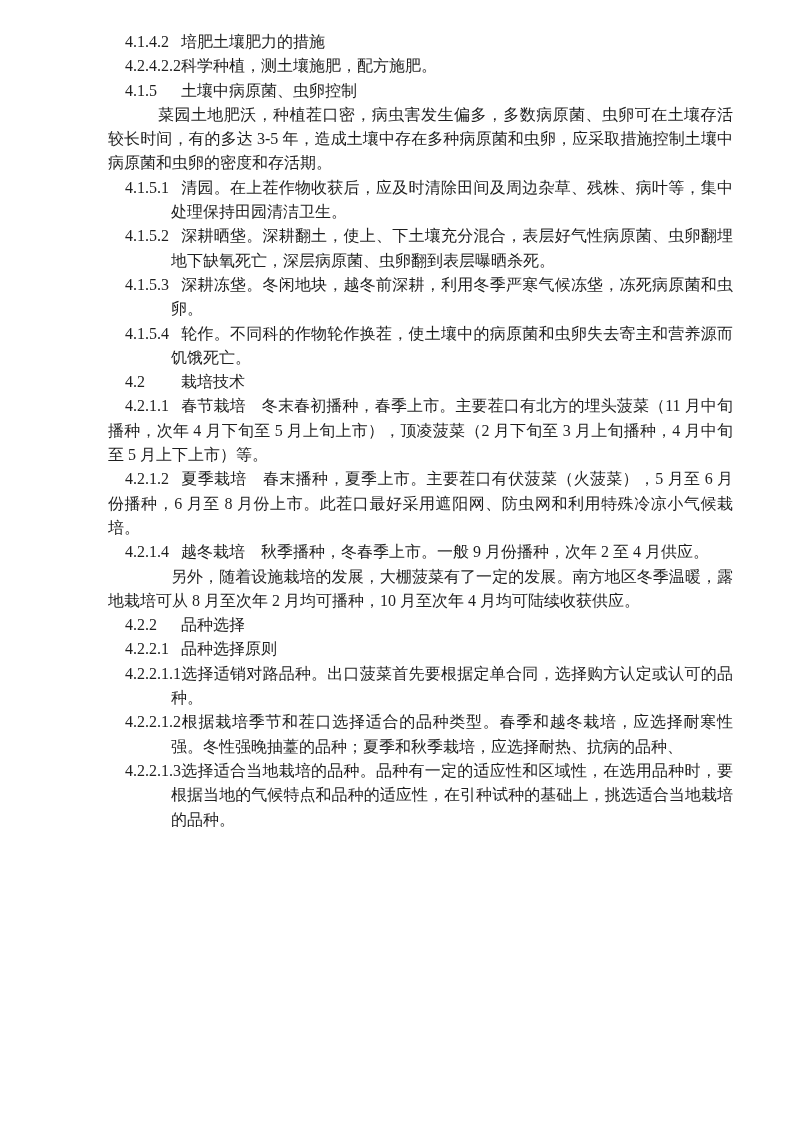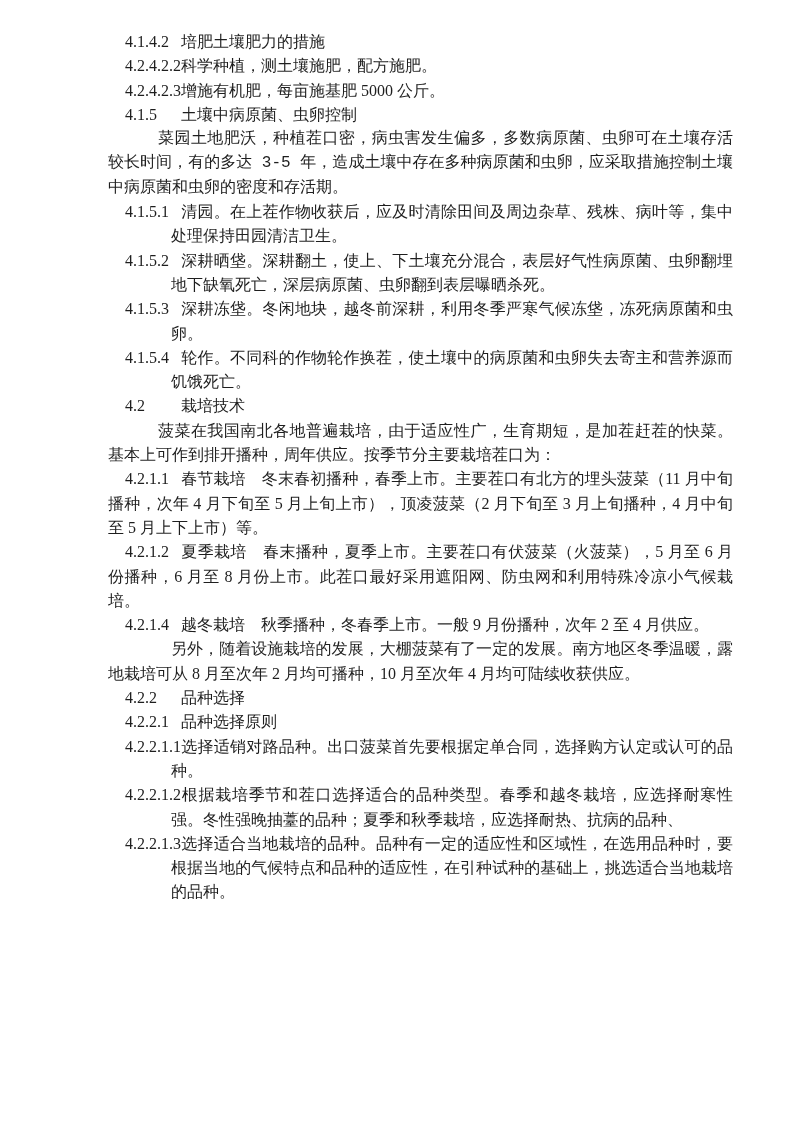--- a/index.html
+++ b/index.html
@@ -45,29 +45,27 @@
     text-indent: 0;
   }
 </style>
 </head>
 <body>
 
 <div class="page">
   <div class="doc" id="doc">
       <p class="para hanging"><span class="num">4.1.4.2</span><span>培肥土壤肥力的措施</span></p>
       <p class="para hanging"><span class="num">4.2.4.2.2</span><span>科学种植，测土壤施肥，配方施肥。</span></p>
-      <p class="para hanging"><span class="num">4.2.4.2.3</span><span>增施有机肥，每亩施基肥 5000 公斤。</span></p>
       <p class="para hanging"><span class="num">4.1.5</span><span>土壤中病原菌、虫卵控制</span></p>
-      <p class="para body" style="text-indent: 50px; font-family: Liberation Mono, monospace;"><span>菜园土地肥沃，种植茬口密，病虫害发生偏多，多数病原菌、虫卵可在土壤存活较长时间，有的多达 3-5 年，造成土壤中存在多种病原菌和虫卵，应采取措施控制土壤中病原菌和虫卵的密度和存活期。</span></p>
+      <p class="para body" style="text-indent: 50px;"><span>菜园土地肥沃，种植茬口密，病虫害发生偏多，多数病原菌、虫卵可在土壤存活较长时间，有的多达 3-5 年，造成土壤中存在多种病原菌和虫卵，应采取措施控制土壤中病原菌和虫卵的密度和存活期。</span></p>
       <p class="para hanging"><span class="num">4.1.5.1</span><span>清园。在上茬作物收获后，应及时清除田间及周边杂草、残株、病叶等，集中处理保持田园清洁卫生。</span></p>
       <p class="para hanging"><span class="num">4.1.5.2</span><span>深耕晒垡。深耕翻土，使上、下土壤充分混合，表层好气性病原菌、虫卵翻埋地下缺氧死亡，深层病原菌、虫卵翻到表层曝晒杀死。</span></p>
       <p class="para hanging"><span class="num">4.1.5.3</span><span>深耕冻垡。冬闲地块，越冬前深耕，利用冬季严寒气候冻垡，冻死病原菌和虫卵。</span></p>
       <p class="para hanging"><span class="num">4.1.5.4</span><span>轮作。不同科的作物轮作换茬，使土壤中的病原菌和虫卵失去寄主和营养源而饥饿死亡。</span></p>
       <p class="para hanging"><span class="num">4.2</span><span>栽培技术</span></p>
-      <p class="para body" style="text-indent: 50px;"><span>菠菜在我国南北各地普遍栽培，由于适应性广，生育期短，是加茬赶茬的快菜。基本上可作到排开播种，周年供应。按季节分主要栽培茬口为：</span></p>
       <p class="para flow"><span class="num">4.2.1.1</span><span>春节栽培　冬末春初播种，春季上市。主要茬口有北方的埋头菠菜（11 月中旬播种，次年 4 月下旬至 5 月上旬上市），顶凌菠菜（2 月下旬至 3 月上旬播种，4 月中旬至 5 月上下上市）等。</span></p>
       <p class="para flow"><span class="num">4.2.1.2</span><span>夏季栽培　春末播种，夏季上市。主要茬口有伏菠菜（火菠菜），5 月至 6 月份播种，6 月至 8 月份上市。此茬口最好采用遮阳网、防虫网和利用特殊冷凉小气候栽培。</span></p>
       <p class="para flow"><span class="num">4.2.1.4</span><span>越冬栽培　秋季播种，冬春季上市。一般 9 月份播种，次年 2 至 4 月供应。</span></p>
       <p class="para body" style="text-indent: 63px; font-family: Liberation Serif, serif;"><span>另外，随着设施栽培的发展，大棚菠菜有了一定的发展。南方地区冬季温暖，露地栽培可从 8 月至次年 2 月均可播种，10 月至次年 4 月均可陆续收获供应。</span></p>
       <p class="para hanging"><span class="num">4.2.2</span><span>品种选择</span></p>
       <p class="para hanging"><span class="num">4.2.2.1</span><span>品种选择原则</span></p>
       <p class="para hanging"><span class="num">4.2.2.1.1</span><span>选择适销对路品种。出口菠菜首先要根据定单合同，选择购方认定或认可的品种。</span></p>
       <p class="para hanging"><span class="num">4.2.2.1.2</span><span>根据栽培季节和茬口选择适合的品种类型。春季和越冬栽培，应选择耐寒性强。冬性强晚抽薹的品种；夏季和秋季栽培，应选择耐热、抗病的品种、</span></p>
       <p class="para hanging"><span class="num">4.2.2.1.3</span><span>选择适合当地栽培的品种。品种有一定的适应性和区域性，在选用品种时，要根据当地的气候特点和品种的适应性，在引种试种的基础上，挑选适合当地栽培的品种。</span></p>
     </div>

